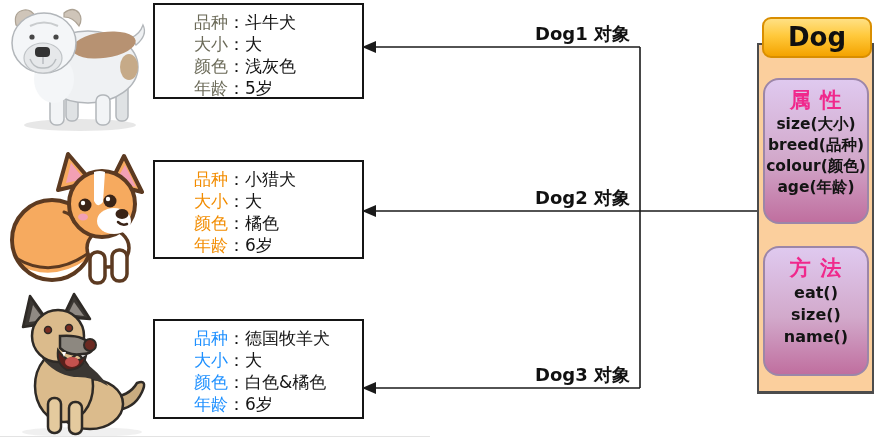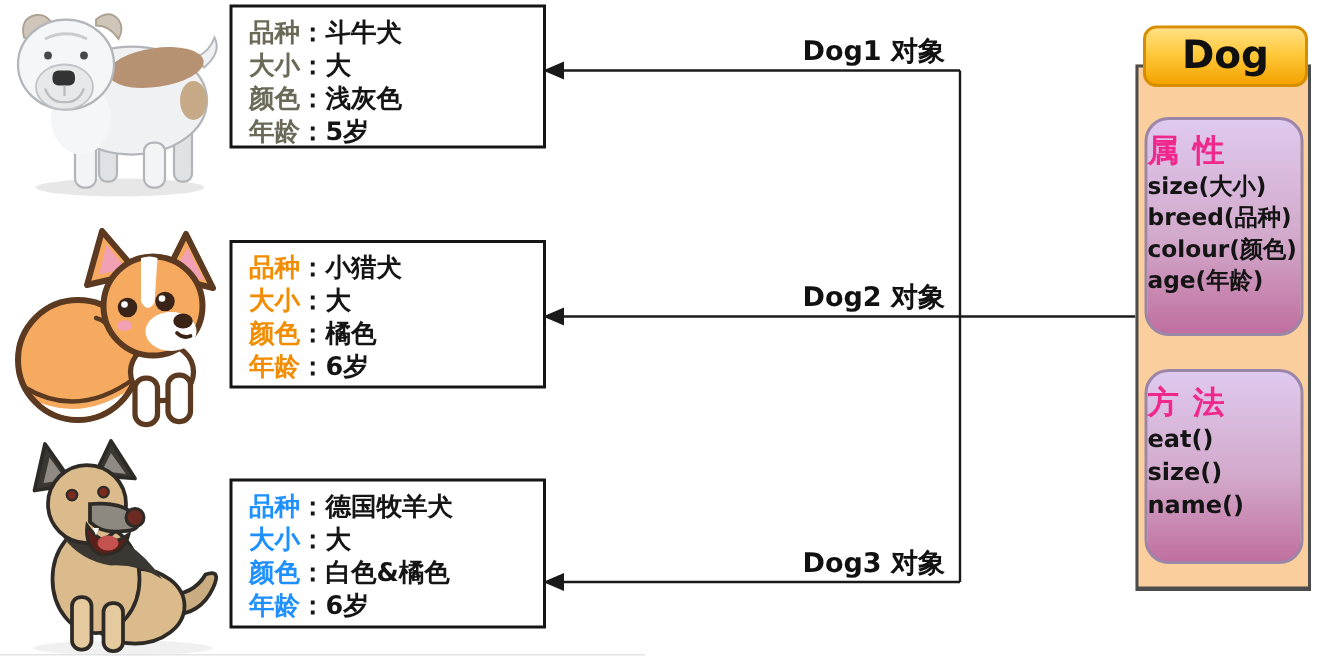--- a/index.html
+++ b/index.html
@@ -12,21 +12,21 @@
   #dog1-img { left:2px;  top:1px;   width:148px; height:132px; }
   #dog2-img { left:8px;  top:148px; width:136px; height:142px; }
   #dog3-img { left:2px;  top:292px; width:148px; height:148px; }
 
   
   .obj-box { position:absolute; left:153px; width:211px; background:#fff;
              border:2px solid #151515; padding:6px 0 0 11px; }
   #box1 { top:3px;   height:96px; }
   #box2 { top:160px; height:99px; }
   #box3 { top:319px; height:100px; }
-  .row { font-size:17px; font-weight:bold; line-height:22px; color:#151515; white-space:nowrap; }
+  .row { font-size:17px; font-weight:normal; line-height:22px; color:#151515; white-space:nowrap;margin-left:28px; }
   .row .val, .row .sep { color:#151515; }
 
   
   .arrow-label { position:absolute; left:378px; width:252px; text-align:right;
                  font-size:18px; font-weight:bold; color:#111; }
   #albl1 { top:22px; }
   #albl2 { top:186px; }
   #albl3 { top:363px; }
 
   
@@ -35,21 +35,21 @@
   
   .class-panel { position:absolute; left:757px; top:43px; width:117px; height:351px;
                  background:#fbcf9d; border:2px solid #4c4c4c; border-bottom-width:3px; }
   .class-header { position:absolute; left:762px; top:17px; width:110px; height:41px;
                   border-radius:9px; border:2px solid #d98e00;
                   background:linear-gradient(#ffe084,#ffc93c 45%,#f4a300);
                   text-align:center; font-size:26px; font-weight:bold; line-height:36px;
                   color:#101010; z-index:3; }
   .section { position:absolute; left:763px; width:106px; border-radius:16px;
              background:linear-gradient(#dfc9ef,#d2a9cb 55%,#c06f9f);
-             border:2px solid #9c86a8; text-align:left; font-weight:bold;
+             border:2px solid #9c86a8; text-align:center; font-weight:bold;
              color:#141414; z-index:2; }
   #sec-attrs   { top:78px;  height:146px; padding-top:6px; }
   #sec-methods { top:246px; height:130px; padding-top:6px; }
   .sec-title { font-size:21px; letter-spacing:1px; line-height:28px; }
   .sec-item  { font-size:15.5px; line-height:21px; white-space:nowrap; }
   #sec-methods .sec-item { font-size:16px; line-height:22px; }
 
   .edge-line { position:absolute; left:0; top:436px; width:430px; height:1px; background:#e3e3e3; }
 </style>
 </head>

